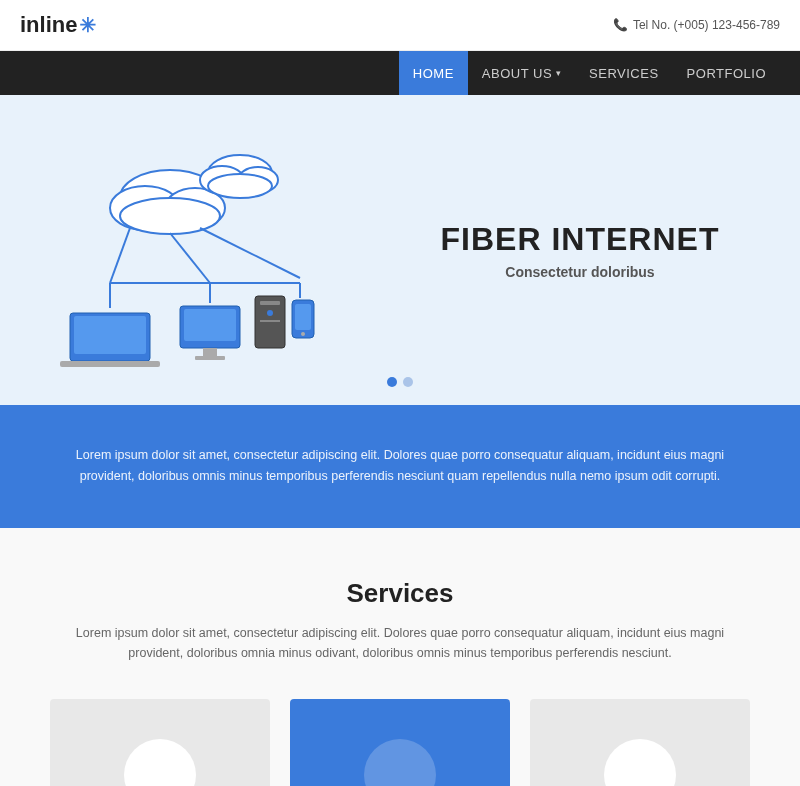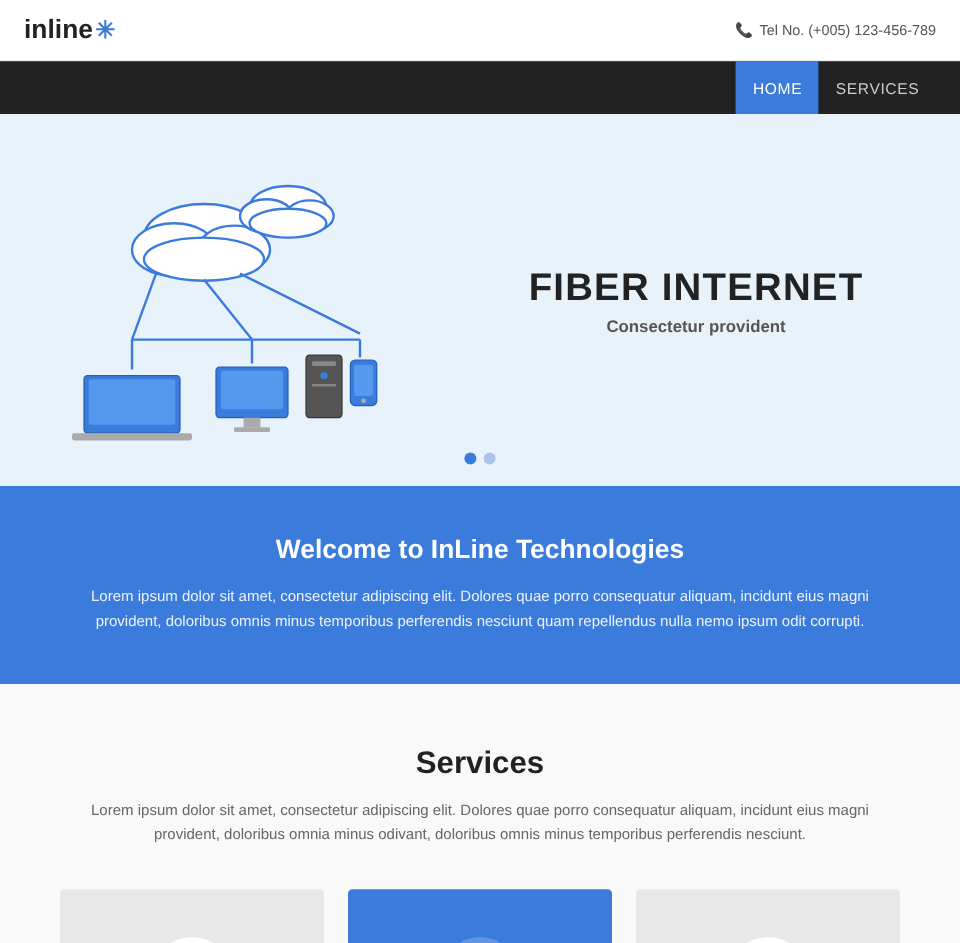--- a/index.html
+++ b/index.html
@@ -204,21 +204,28 @@
     <span>📞</span>
     <span>Tel No. (+005) 123-456-789</span>
   </div>
 </header>
 
 <nav class="navbar">
   <div class="nav-item active">
     <span>HOME</span>
   </div>
   <div class="nav-item">
+    <span>ABOUT US</span>
+    <span class="arrow">▾</span>
+  </div>
+  <div class="nav-item">
     <span>SERVICES</span>
+  </div>
+  <div class="nav-item">
+    <span>PORTFOLIO</span>
   </div>
 </nav>
 
 <section class="hero">
   <div class="hero-content">
     <div class="hero-image">
       <svg viewBox="0 0 340 240" xmlns="http://www.w3.org/2000/svg">
 
         <g fill="white" stroke="#3a7bdb" stroke-width="2">
 
@@ -257,31 +264,30 @@
         <circle cx="230" cy="185" r="3" fill="#3a7bdb"></circle>
         <rect x="220" y="192" width="20" height="2" fill="#888"></rect>
 
         <rect x="252" y="172" width="22" height="38" rx="4" fill="#3a7bdb" stroke="#2060b0" stroke-width="1"></rect>
         <rect x="255" y="176" width="16" height="26" rx="2" fill="#5599ee"></rect>
         <circle cx="263" cy="206" r="2" fill="#aaa"></circle>
       </svg>
     </div>
     <div class="hero-text">
       <div class="hero-title">FIBER INTERNET</div>
-      <div class="hero-subtitle">Consectetur provident</div>
+      <div class="hero-subtitle">Consectetur doloribus</div>
     </div>
   </div>
   <div class="hero-dots">
     <div class="dot active"></div>
     <div class="dot"></div>
   </div>
 </section>
 
 <section class="welcome-section">
-  <div class="welcome-title">Welcome to InLine Technologies</div>
   <div class="welcome-text">Lorem ipsum dolor sit amet, consectetur adipiscing elit. Dolores quae porro consequatur aliquam, incidunt eius magni provident, doloribus omnis minus temporibus perferendis nesciunt quam repellendus nulla nemo ipsum odit corrupti.</div>
 </section>
 
 <section class="services-section">
   <div class="services-title">Services</div>
   <div class="services-desc">Lorem ipsum dolor sit amet, consectetur adipiscing elit. Dolores quae porro consequatur aliquam, incidunt eius magni provident, doloribus omnia minus odivant, doloribus omnis minus temporibus perferendis nesciunt.</div>
   <div class="services-grid">
 
     <div class="service-card">
       <div class="service-icon-circle">

